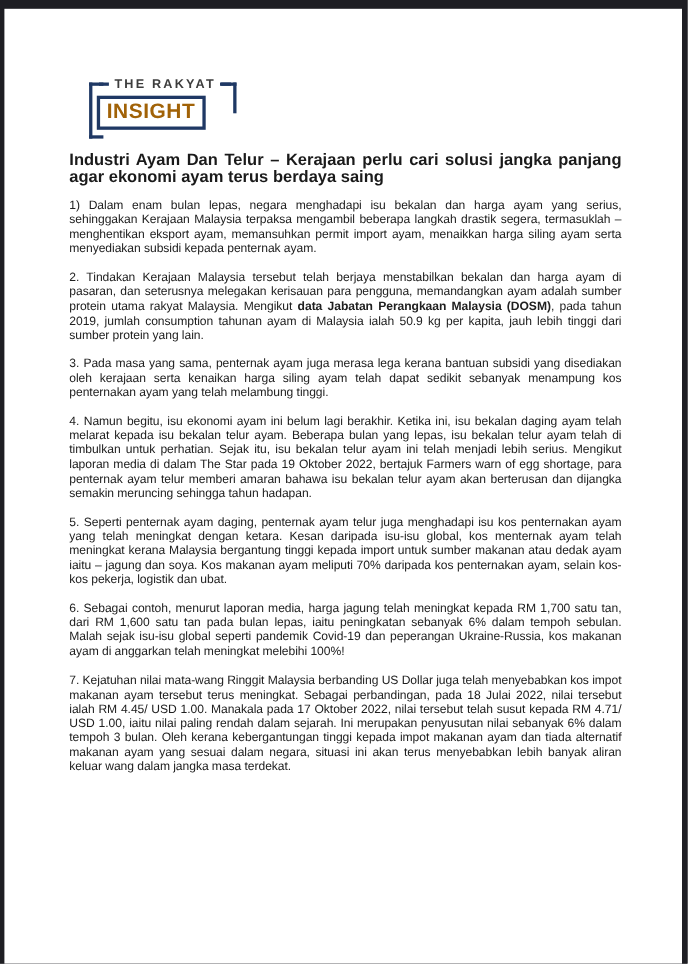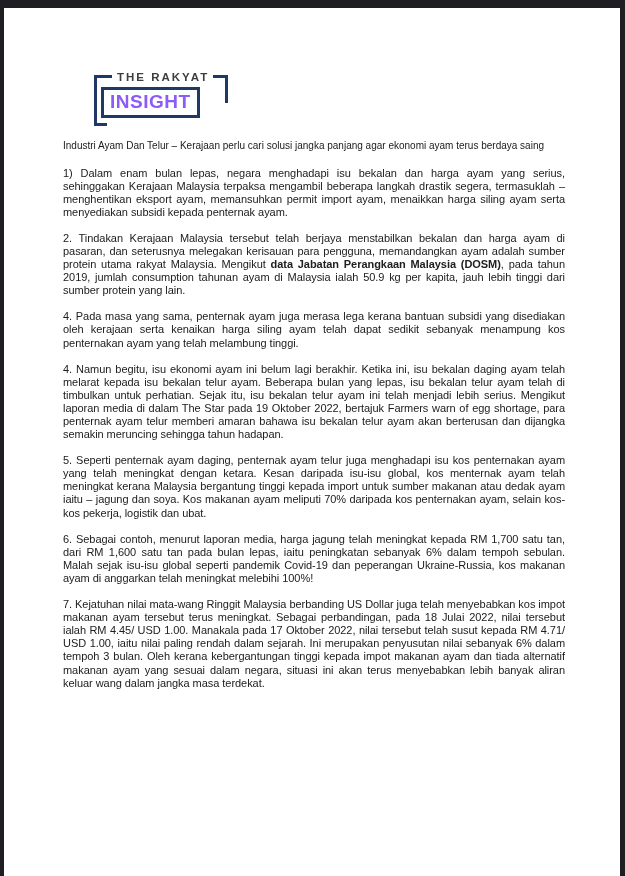--- a/index.html
+++ b/index.html
@@ -19,21 +19,21 @@
     bottom: 0;
     background: #ffffff;
     box-sizing: border-box;
     padding: 62px 55px 0 59px;
   }
   
   .logo {
     position: relative;
     width: 134px;
     height: 54px;
-    margin-left: 31px;
+    margin-left: 18px;
   }
   .logo-row {
     display: flex;
     align-items: center;
     gap: 5px;
     margin-left: 9px;
     height: 13px;
   }
   .logo-dash {
     width: 9px;
@@ -46,21 +46,21 @@
     font-weight: 600;
     letter-spacing: 2px;
     color: #3d3d3d;
     white-space: nowrap;
   }
   .insight-box {
     display: inline-block;
     margin: 4px 0 0 7px;
     border: 3px solid #1f3864;
     padding: 0 6px 1px 6px;
-    color: #8b5cf6;
+    color: #a16207;
     font-weight: 800;
     font-size: 19px;
     letter-spacing: 0.5px;
     line-height: 24px;
   }
   .bracket-left {
     position: absolute;
     left: 0;
     top: 5px;
     width: 10px;
@@ -74,22 +74,22 @@
     right: 0;
     top: 5px;
     width: 12px;
     height: 25px;
     border-right: 3px solid #1f3864;
     border-top: 3px solid #1f3864;
   }
   
   .article-title {
     margin: 15px 0 0 0;
-    font-size: 10px;
-    font-weight: 400;
+    font-size: 15px;
+    font-weight: 700;
     line-height: 14.5px;
     color: #1a1a1a;
     text-align: justify;
   }
   .para {
     margin: 13px 0 0 0;
     font-size: 11px;
     line-height: 13.1px;
     color: #202020;
     text-align: justify;
@@ -112,21 +112,21 @@
     </div>
     <span class="insight-box">INSIGHT</span>
   </div>
 
   <h1 class="article-title">Industri Ayam Dan Telur – Kerajaan perlu cari solusi jangka panjang agar ekonomi ayam terus berdaya saing</h1>
 
   <p class="para">1) Dalam enam bulan lepas, negara menghadapi isu bekalan dan harga ayam yang serius, sehinggakan Kerajaan Malaysia terpaksa mengambil beberapa langkah drastik segera, termasuklah – menghentikan eksport ayam, memansuhkan permit import ayam, menaikkan harga siling ayam serta menyediakan subsidi kepada penternak ayam.</p>
 
   <p class="para"><span>2. Tindakan Kerajaan Malaysia tersebut telah berjaya menstabilkan bekalan dan harga ayam di pasaran, dan seterusnya melegakan kerisauan para pengguna, memandangkan ayam adalah sumber protein utama rakyat Malaysia. Mengikut </span><b>data Jabatan Perangkaan Malaysia (DOSM)</b><span>, pada tahun 2019, jumlah consumption tahunan ayam di Malaysia ialah 50.9 kg per kapita, jauh lebih tinggi dari sumber protein yang lain.</span></p>
 
-  <p class="para">4. Pada masa yang sama, penternak ayam juga merasa lega kerana bantuan subsidi yang disediakan oleh kerajaan serta kenaikan harga siling ayam telah dapat sedikit sebanyak menampung kos penternakan ayam yang telah melambung tinggi.</p>
+  <p class="para">3. Pada masa yang sama, penternak ayam juga merasa lega kerana bantuan subsidi yang disediakan oleh kerajaan serta kenaikan harga siling ayam telah dapat sedikit sebanyak menampung kos penternakan ayam yang telah melambung tinggi.</p>
 
   <p class="para">4. Namun begitu, isu ekonomi ayam ini belum lagi berakhir. Ketika ini, isu bekalan daging ayam telah melarat kepada isu bekalan telur ayam. Beberapa bulan yang lepas, isu bekalan telur ayam telah di timbulkan untuk perhatian. Sejak itu, isu bekalan telur ayam ini telah menjadi lebih serius. Mengikut laporan media di dalam The Star pada 19 Oktober 2022, bertajuk Farmers warn of egg shortage, para penternak ayam telur memberi amaran bahawa isu bekalan telur ayam akan berterusan dan dijangka semakin meruncing sehingga tahun hadapan.</p>
 
   <p class="para">5. Seperti penternak ayam daging, penternak ayam telur juga menghadapi isu kos penternakan ayam yang telah meningkat dengan ketara. Kesan daripada isu-isu global, kos menternak ayam telah meningkat kerana Malaysia bergantung tinggi kepada import untuk sumber makanan atau dedak ayam iaitu – jagung dan soya. Kos makanan ayam meliputi 70% daripada kos penternakan ayam, selain kos-kos pekerja, logistik dan ubat.</p>
 
   <p class="para">6. Sebagai contoh, menurut laporan media, harga jagung telah meningkat kepada RM 1,700 satu tan, dari RM 1,600 satu tan pada bulan lepas, iaitu peningkatan sebanyak 6% dalam tempoh sebulan. Malah sejak isu-isu global seperti pandemik Covid-19 dan peperangan Ukraine-Russia, kos makanan ayam di anggarkan telah meningkat melebihi 100%!</p>
 
   <p class="para">7. Kejatuhan nilai mata-wang Ringgit Malaysia berbanding US Dollar juga telah menyebabkan kos impot makanan ayam tersebut terus meningkat. Sebagai perbandingan, pada 18 Julai 2022, nilai tersebut ialah RM 4.45/ USD 1.00. Manakala pada 17 Oktober 2022, nilai tersebut telah susut kepada RM 4.71/ USD 1.00, iaitu nilai paling rendah dalam sejarah. Ini merupakan penyusutan nilai sebanyak 6% dalam tempoh 3 bulan. Oleh kerana kebergantungan tinggi kepada impot makanan ayam dan tiada alternatif makanan ayam yang sesuai dalam negara, situasi ini akan terus menyebabkan lebih banyak aliran keluar wang dalam jangka masa terdekat.</p>
 
 

